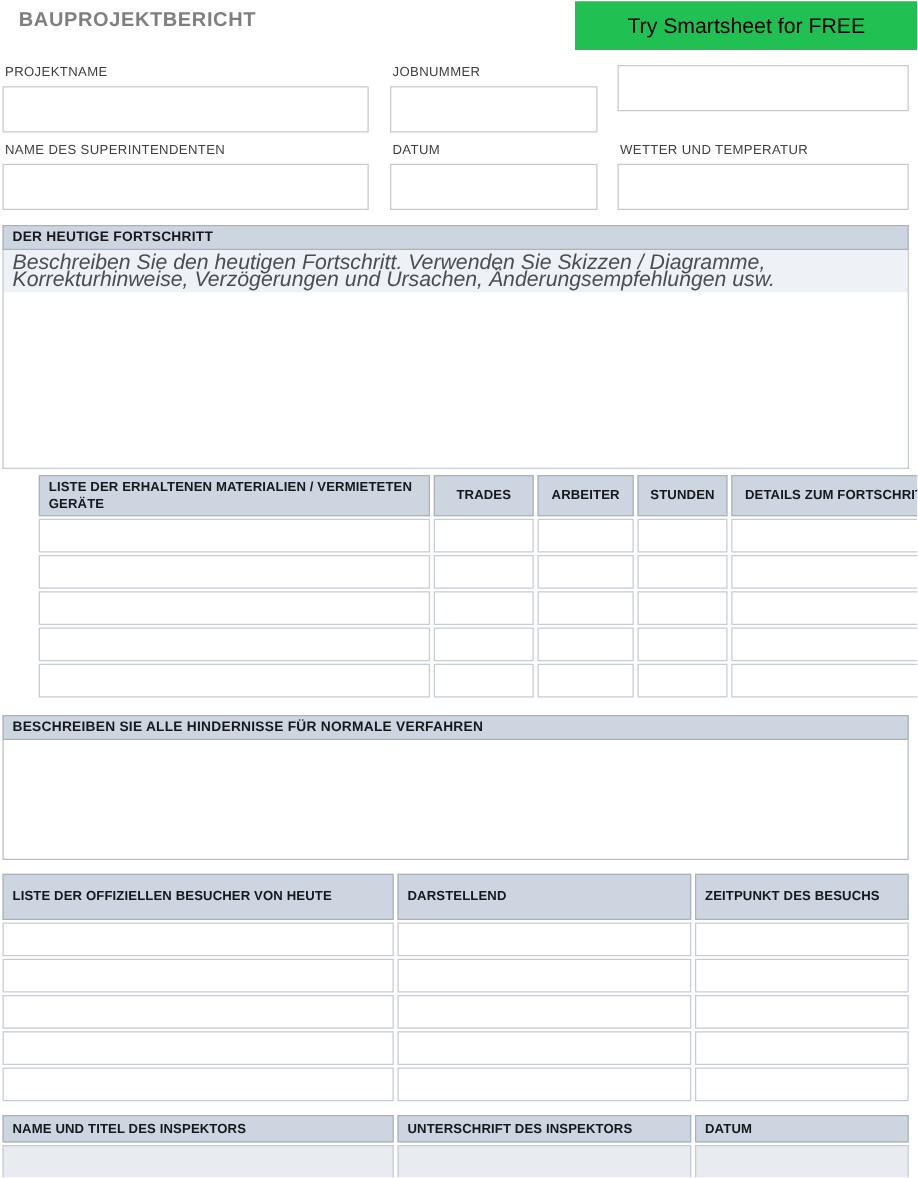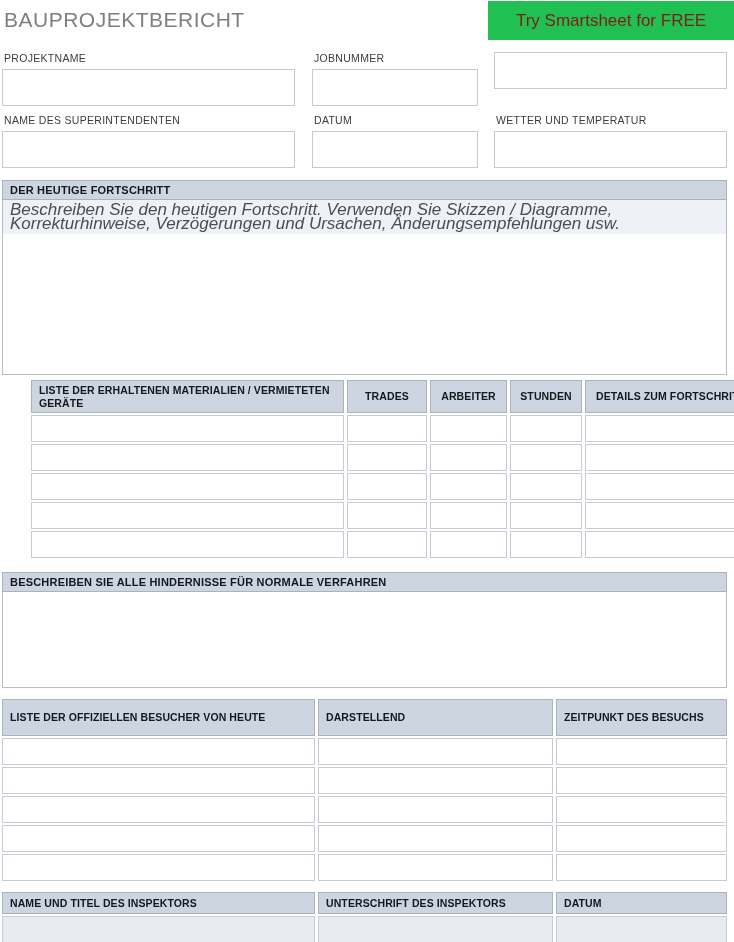--- a/index.html
+++ b/index.html
@@ -7,30 +7,30 @@
   body { font-family: "Liberation Sans", sans-serif; }
   .page {
     position: relative;
     width: 734px; height: 942px;
     background: #ffffff;
     overflow: hidden;
   }
   
   .top-bar { display: flex; justify-content: space-between; align-items: flex-start; }
   .doc-title {
-    margin: 8px 0 0 4px;
-    font-size: 21px; font-weight: normal;
+    margin: 8px 0 0 15px;
+    font-size: 16px; font-weight: bold;
     color: var(--title-gray, #7f7f7f);
     letter-spacing: 0.5px;
   }
   .cta-button {
     margin-top: 1px;
-    width: 246px; height: 39px;
+    width: 274px; height: 39px;
     background: var(--cta-green, #21c052);
-    color: #7f1d1d; font-size: 17px;
+    color: #000000; font-size: 17px;
     border: none; cursor: pointer;
     display: flex; align-items: center; justify-content: center;
     font-family: "Liberation Sans", sans-serif;
   }
   
   .inner { margin-left: 2px; margin-right: 7px; }
   
   .field-row { display: flex; margin-top: 0; }
   .field { display: flex; flex-direction: column; }
   .field.f-c1 { width: 293px; margin-right: 17px; }

